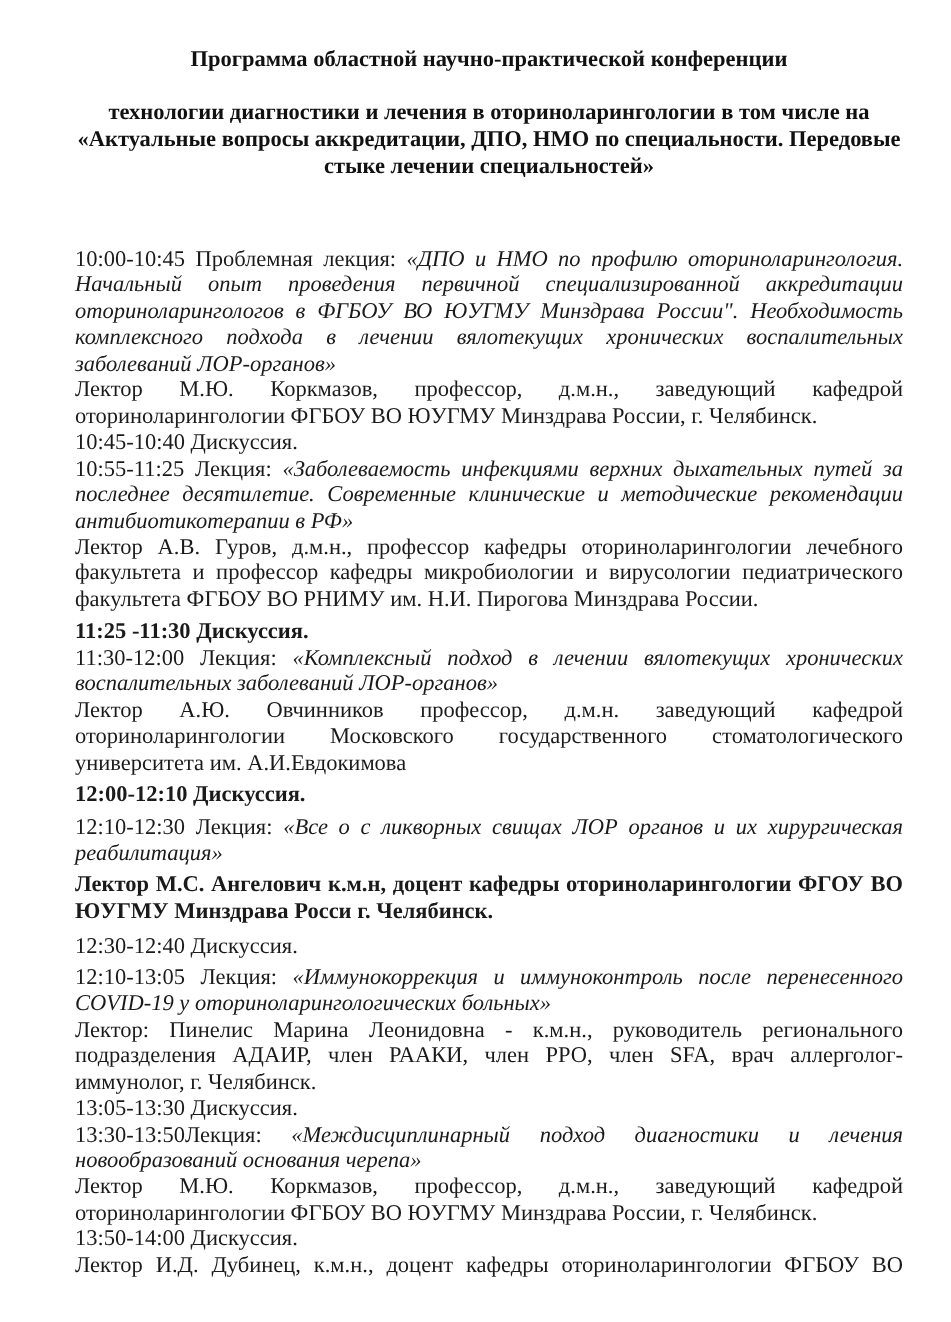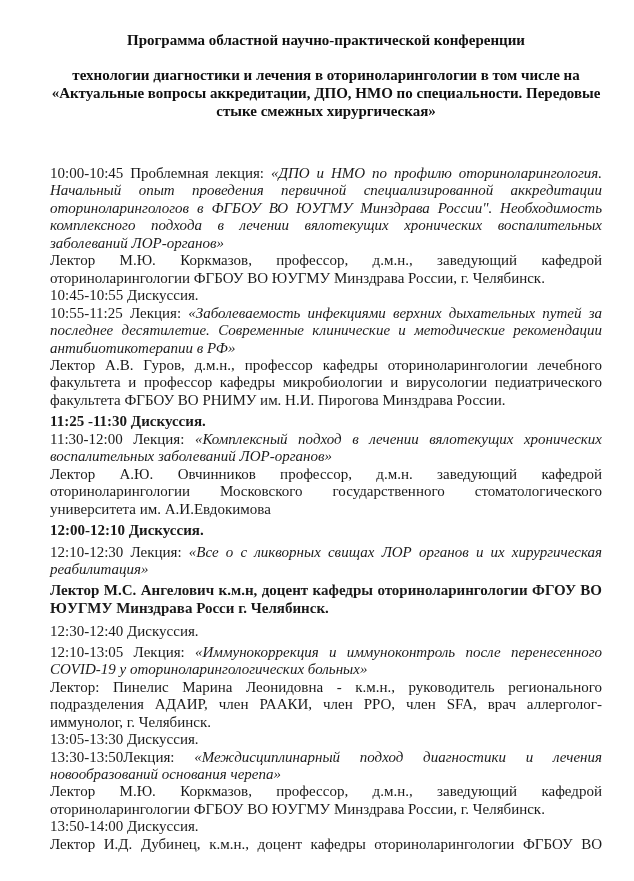--- a/index.html
+++ b/index.html
@@ -46,28 +46,28 @@
 </head>
 <body>
 
 <div class="page">
 
   <h1 class="doc-title">Программа областной научно-практической конференции</h1>
 
   <div class="doc-subtitle">
     <div>технологии диагностики и лечения в оториноларингологии в том числе на</div>
     <div>«Актуальные вопросы аккредитации, ДПО, НМО по специальности. Передовые</div>
-    <div>стыке смежных хирургическая»</div>
+    <div>стыке лечении специальностей»</div>
   </div>
 
   <div class="doc-body">
 
     <p class="para"><span>10:00-10:45</span> <span>Проблемная лекция:</span> <span class="it">«ДПО и НМО по профилю оториноларингология. Начальный опыт проведения первичной специализированной аккредитации оториноларингологов в ФГБОУ ВО ЮУГМУ Минздрава России". Необходимость комплексного подхода в лечении вялотекущих хронических воспалительных заболеваний ЛОР-органов»</span></p>
     <p class="para">Лектор М.Ю. Коркмазов, профессор, д.м.н., заведующий кафедрой оториноларингологии ФГБОУ ВО ЮУГМУ Минздрава России, г. Челябинск.</p>
-    <p class="para">10:45-10:55 Дискуссия.</p>
+    <p class="para">10:45-10:40 Дискуссия.</p>
 
     <p class="para"><span>10:55-11:25</span> <span>Лекция:</span> <span class="it">«Заболеваемость инфекциями верхних дыхательных путей за последнее десятилетие. Современные клинические и методические рекомендации антибиотикотерапии в РФ»</span></p>
     <p class="para">Лектор А.В. Гуров, д.м.н., профессор кафедры оториноларингологии лечебного факультета и профессор кафедры микробиологии и вирусологии педиатрического факультета ФГБОУ ВО РНИМУ им. Н.И. Пирогова Минздрава России.</p>
     <p class="para mt4">11:25 -11:30 Дискуссия.</p>
 
     <p class="para"><span>11:30-12:00</span> <span>Лекция:</span> <span class="it">«Комплексный подход в лечении вялотекущих хронических воспалительных заболеваний ЛОР-органов»</span></p>
     <p class="para">Лектор А.Ю. Овчинников профессор, д.м.н. заведующий кафедрой оториноларингологии Московского государственного стоматологического университета им. А.И.Евдокимова</p>
     <p class="para mt4 mb4">12:00-12:10 Дискуссия.</p>
 
     <p class="para"><span>12:10-12:30</span> <span>Лекция:</span> <span class="it">«Все о с ликворных свищах ЛОР органов и их хирургическая реабилитация»</span></p>

